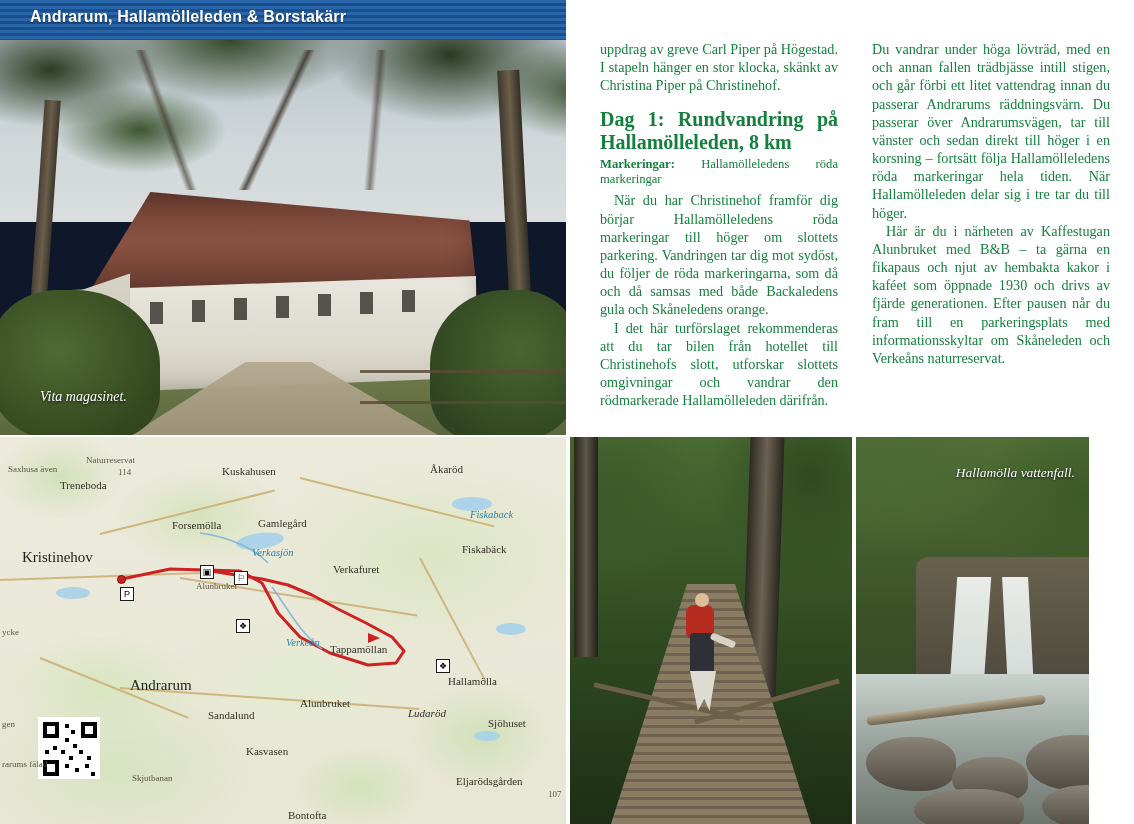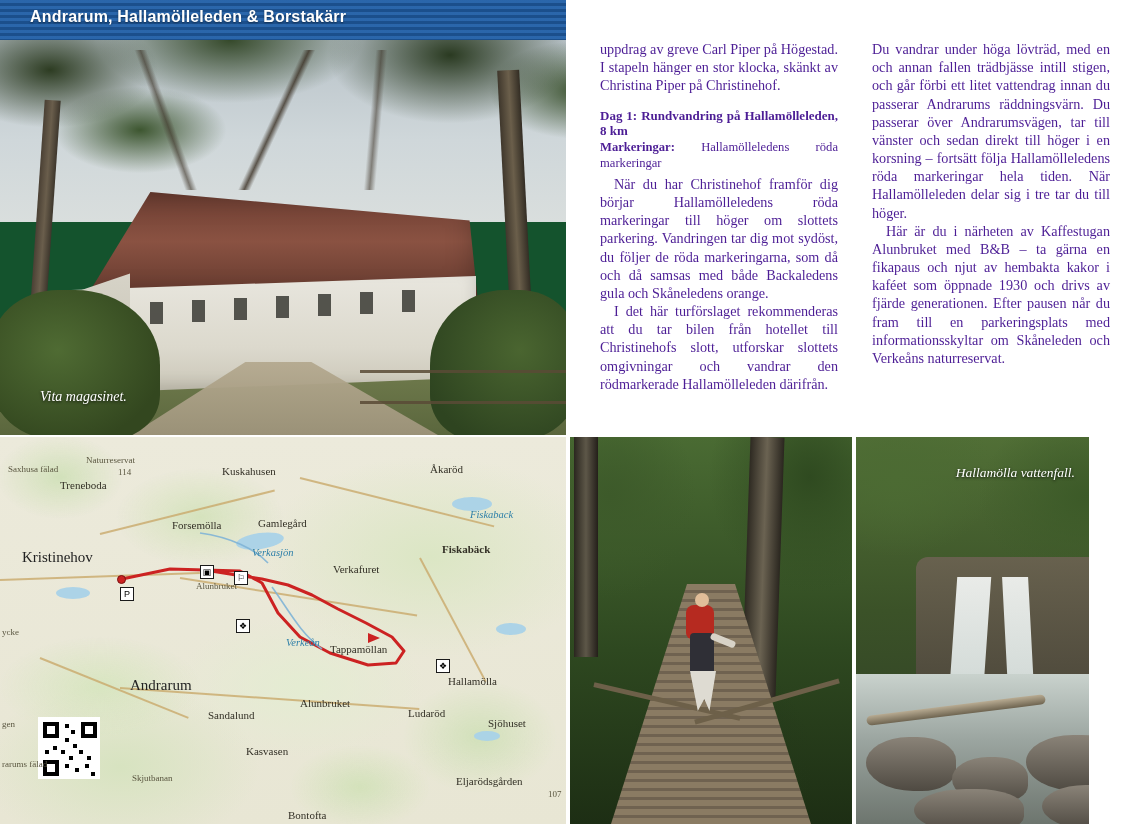--- a/index.html
+++ b/index.html
@@ -34,21 +34,21 @@
     font-weight: bold;
     font-size: 16px;
     letter-spacing: .2px;
     text-shadow: 0 1px 2px rgba(0,0,0,.45);
   }
 
   
   #photo-main {
     position: absolute; left: 0; top: 40px; width: 566px; height: 395px;
     overflow: hidden;
-    background: #14532d;
+    background: #0f172a;
   }
   #photo-main .sky {
     position: absolute; left: 0; top: 0; width: 100%; height: 46%;
     background: linear-gradient(to bottom, #b9c3c9 0%, #cfd7da 55%, #d9dedd 100%);
   }
   #photo-main .canopy {
     position: absolute; left: -20px; top: -30px; width: 640px; height: 190px;
     background:
       radial-gradient(ellipse 150px 80px at 70px 60px, #2d3c22 0%, rgba(45,60,34,0) 72%),
       radial-gradient(ellipse 190px 90px at 250px 30px, #35492a 0%, rgba(53,73,42,0) 70%),
@@ -127,31 +127,31 @@
     text-shadow: 0 1px 3px rgba(0,0,0,.8);
   }
 
   
   #text-area {
     position: absolute; left: 600px; top: 40px; width: 510px; height: 400px;
   }
   .col {
     position: absolute; top: 0; width: 238px;
     font-size: 14.2px; line-height: 1.28;
-    color: #4c1d95;
+    color: #15803d;
     text-align: justify;
     hyphens: auto;
   }
   #col-left  { left: 0; }
   #col-right { left: 272px; }
   .col p { margin: 0; text-indent: 14px; }
   .col p.noindent { text-indent: 0; }
   .col h2 {
     margin: 13px 0 2px 0;
-    font-size: 13px;
+    font-size: 20px;
     font-weight: bold;
     line-height: 1.18;
     text-indent: 0;
   }
   .col .marker-line {
     font-size: 12.6px;
     line-height: 1.22;
     margin: 0 0 4px 0;
     text-indent: 0;
   }
@@ -431,40 +431,40 @@
     <div class="mod" style="left:26px; top:46px; width:4px;  height:4px;"></div>
     <div class="mod" style="left:36px; top:50px; width:4px;  height:4px;"></div>
     <div class="mod" style="left:46px; top:46px; width:4px;  height:4px;"></div>
     <div class="mod" style="left:52px; top:54px; width:4px;  height:4px;"></div>
     <div class="mod" style="left:14px; top:28px; width:4px;  height:4px;"></div>
     <div class="mod" style="left:6px;  top:32px; width:4px;  height:4px;"></div>
   </div>
 
 
   <div id="map-labels">
-      <div class="label tiny" style="left: 8px; top: 27px;">Saxhusa fälad</div>
+      <div class="label tiny" style="left: 8px; top: 27px;">Saxhusa även</div>
       <div class="label tiny" style="left: 86px; top: 18px;">Naturreservat</div>
       <div class="label tiny" style="left: 118px; top: 30px;">114</div>
       <div class="label" style="left: 60px; top: 42px;">Treneboda</div>
       <div class="label" style="left: 222px; top: 28px;">Kuskahusen</div>
       <div class="label" style="left: 430px; top: 26px;">Åkaröd</div>
       <div class="label" style="left: 172px; top: 82px;">Forsemölla</div>
       <div class="label" style="left: 258px; top: 80px;">Gamlegård</div>
       <div class="label water" style="left: 470px; top: 72px;">Fiskaback</div>
       <div class="label water" style="left: 252px; top: 110px;">Verkasjön</div>
-      <div class="label" style="left: 442px; top: 106px; font-weight: bold;">Fiskabäck</div>
+      <div class="label" style="left: 462px; top: 106px;">Fiskabäck</div>
       <div class="label" style="left: 333px; top: 126px;">Verkafuret</div>
       <div class="label big" style="left: 22px; top: 112px;">Kristinehov</div>
       <div class="label tiny" style="left: 196px; top: 144px;">Alunbruket</div>
       <div class="label water" style="left: 286px; top: 200px;">Verkeån</div>
       <div class="label" style="left: 330px; top: 206px;">Tappamöllan</div>
       <div class="label" style="left: 448px; top: 238px;">Hallamölla</div>
       <div class="label big" style="left: 130px; top: 240px;">Andrarum</div>
       <div class="label" style="left: 300px; top: 260px;">Alunbruket</div>
-      <div class="label" style="left: 408px; top: 270px;">Ludaröd</div>
+      <div class="label" style="left: 408px; top: 270px; font-style: italic;">Ludaröd</div>
       <div class="label" style="left: 208px; top: 272px;">Sandalund</div>
       <div class="label" style="left: 488px; top: 280px;">Sjöhuset</div>
       <div class="label" style="left: 246px; top: 308px;">Kasvasen</div>
       <div class="label" style="left: 456px; top: 338px;">Eljarödsgården</div>
       <div class="label tiny" style="left: 132px; top: 336px;">Skjutbanan</div>
       <div class="label tiny" style="left: 2px; top: 190px;">ycke</div>
       <div class="label tiny" style="left: 2px; top: 282px;">gen</div>
       <div class="label tiny" style="left: 2px; top: 322px;">rarums fälad</div>
       <div class="label" style="left: 288px; top: 372px;">Bontofta</div>
       <div class="label tiny" style="left: 548px; top: 352px;">107</div>

